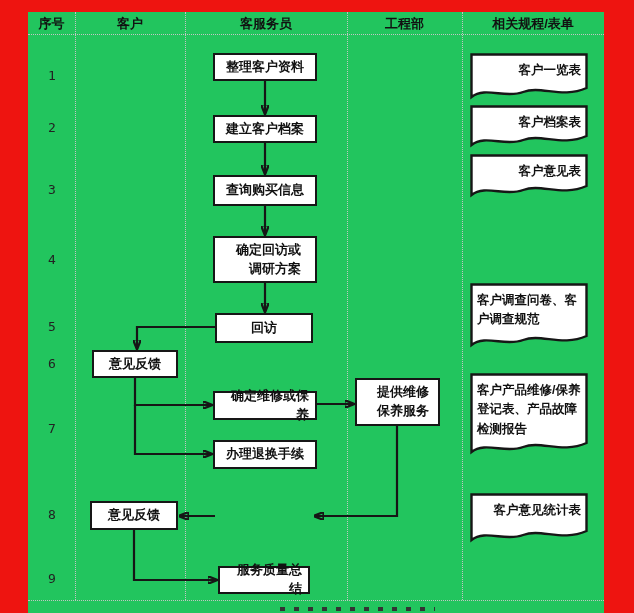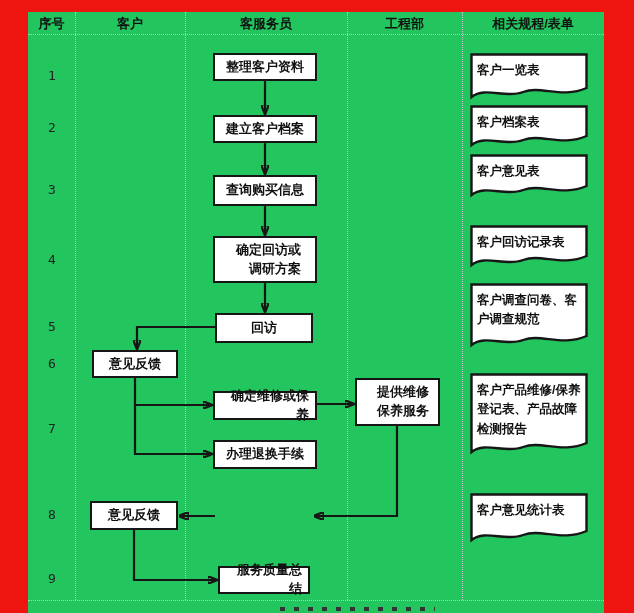--- a/index.html
+++ b/index.html
@@ -12,21 +12,21 @@
            font-size:13px;font-weight:bold;color:var(--ink,#111);}
   .rownum{position:absolute;width:30px;height:16px;line-height:16px;text-align:center;
           font-size:13px;color:#222;font-family:"DejaVu Sans Mono","Liberation Mono",monospace;}
   .fbox{position:absolute;border:2px solid #161616;background:#fff;display:flex;
         align-items:center;justify-content:center;text-align:right;
         font-size:13px;font-weight:bold;color:var(--ink,#111);line-height:1.45;
         padding:0 6px;box-sizing:border-box;}
   .doc{position:absolute;width:118px;box-sizing:border-box;}
   .doc-text{position:relative;z-index:1;display:block;padding:8px 7px 0 7px;
             font-size:12.5px;font-weight:bold;color:var(--ink,#111);line-height:1.55;}
-  .doc-text.center{text-align:left;}
+  .doc-text.center{text-align:right;}
   .doc-outline{position:absolute;left:0;top:0;z-index:0;}
   #connectors{position:absolute;left:0;top:0;pointer-events:none;}
   #connectors path{fill:none;stroke:#161616;stroke-width:2.2;}
   .caption-remnant{position:absolute;left:252px;top:595px;width:155px;height:4px;
       background:repeating-linear-gradient(90deg,#333 0 5px,transparent 5px 14px);}
 </style>
 </head>
 <body>
 
 <div class="frame">
@@ -99,26 +99,20 @@
           <path d="M1.5 1.5 H116.5 V31 C 92.04 42, 70.8 28, 53.1 35 C 35.4 42, 15.34 29, 1.5 40 Z" fill="#ffffff" stroke="#161616" stroke-width="2.4"></path>
         </svg>
         <span class="doc-text center">客户档案表</span>
       </div>
     <div class="doc" style="left:442px;top:142px;height:45px">
         <svg width="118" height="45" viewBox="0 0 118 45" class="doc-outline">
           <path d="M1.5 1.5 H116.5 V32 C 92.04 43, 70.8 29, 53.1 36 C 35.4 43, 15.34 30, 1.5 41 Z" fill="#ffffff" stroke="#161616" stroke-width="2.4"></path>
         </svg>
         <span class="doc-text center">客户意见表</span>
       </div>
-    <div class="doc" style="left:442px;top:213px;height:44px">
-        <svg width="118" height="44" viewBox="0 0 118 44" class="doc-outline">
-          <path d="M1.5 1.5 H116.5 V31 C 92.04 42, 70.8 28, 53.1 35 C 35.4 42, 15.34 29, 1.5 40 Z" fill="#ffffff" stroke="#161616" stroke-width="2.4"></path>
-        </svg>
-        <span class="doc-text center">客户回访记录表</span>
-      </div>
     <div class="doc" style="left:442px;top:271px;height:66px">
         <svg width="118" height="66" viewBox="0 0 118 66" class="doc-outline">
           <path d="M1.5 1.5 H116.5 V53 C 92.04 64, 70.8 50, 53.1 57 C 35.4 64, 15.34 51, 1.5 62 Z" fill="#ffffff" stroke="#161616" stroke-width="2.4"></path>
         </svg>
         <span class="doc-text">客户调查问卷、客户调查规范</span>
       </div>
     <div class="doc" style="left:442px;top:481px;height:51px">
         <svg width="118" height="51" viewBox="0 0 118 51" class="doc-outline">
           <path d="M1.5 1.5 H116.5 V38 C 92.04 49, 70.8 35, 53.1 42 C 35.4 49, 15.34 36, 1.5 47 Z" fill="#ffffff" stroke="#161616" stroke-width="2.4"></path>
         </svg>

